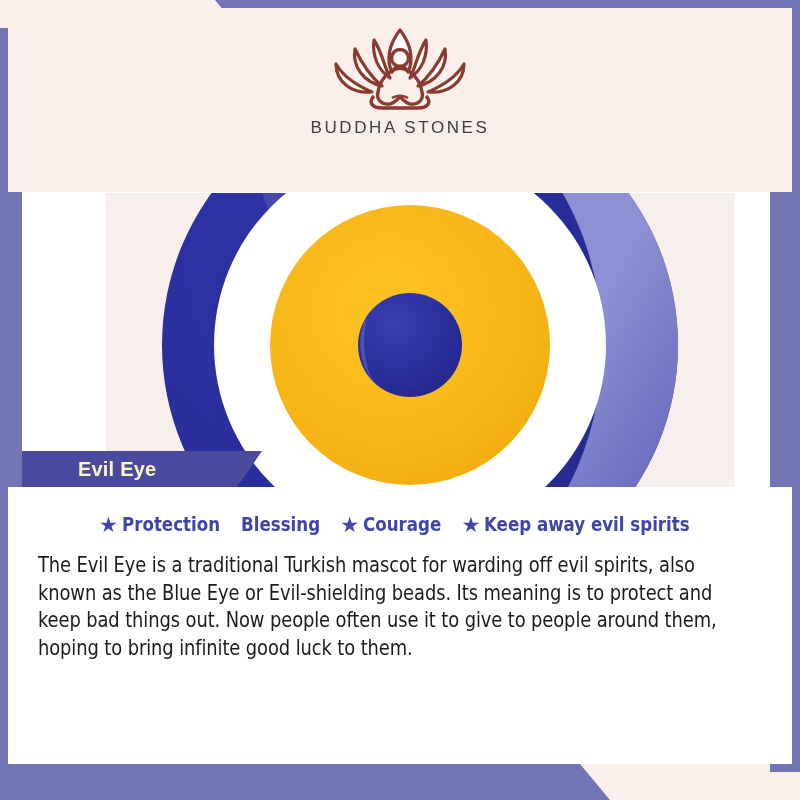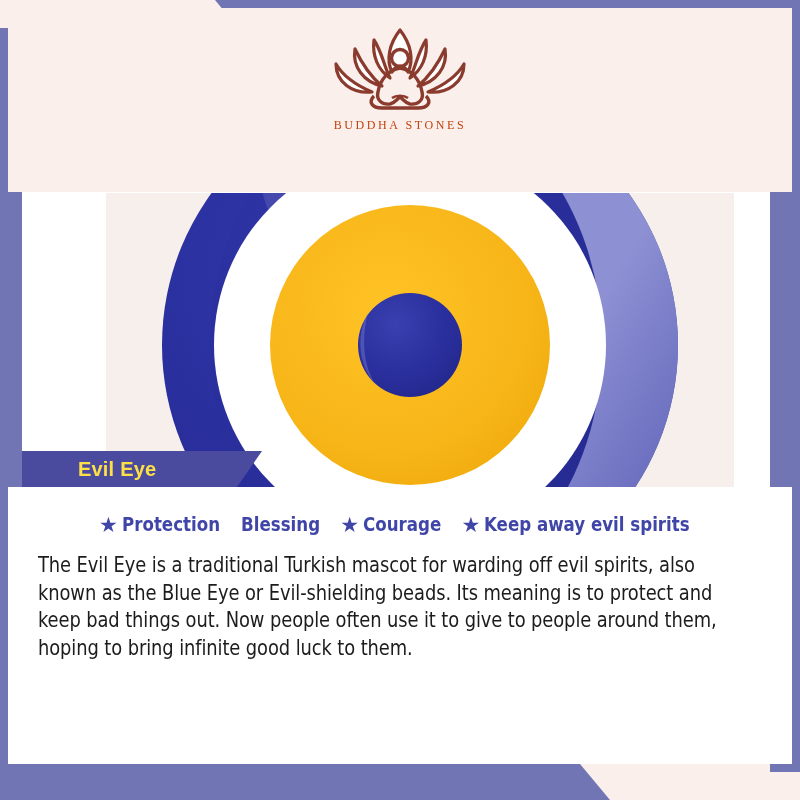--- a/index.html
+++ b/index.html
@@ -29,24 +29,24 @@
     z-index: 4;
   }
   .logo-wrap {
     position: absolute;
     left: 0; top: 14px; width: 100%;
     display: flex; flex-direction: column; align-items: center;
   }
   .logo-mark { width: 180px; height: 92px; display: block; }
   .logo-text {
     margin-top: 4px;
-    font-family: Liberation Serif, serif;
-    font-size: 12px;
+    font-family: Liberation Sans, sans-serif;
+    font-size: 17px;
     letter-spacing: 2.6px;
-    color: #c2410c;
+    color: #404040;
     font-weight: 400;
   }
 
   
   .title-band {
     position: absolute;
     left: 165px; top: 143px;
     width: 470px; height: 45px;
     background: #fdf7f5;
     display: flex; align-items: center; justify-content: center;
@@ -78,21 +78,21 @@
     position: absolute;
     left: 22px; top: 451px;
     width: 240px; height: 36px;
     background: #4a4a9e;
     z-index: 7;
     clip-path: polygon(0 0, 240px 0, 215px 36px, 0 36px);
     display: flex; align-items: center;
   }
   .badge-label {
     margin-left: 56px;
-    color: #fde047;
+    color: #fef9c3;
     font-weight: 700;
     font-size: 20px;
     letter-spacing: 0.2px;
     font-family: "Liberation Sans", sans-serif;
   }
 
   
   .content {
     position: absolute;
     left: 8px; top: 487px;

